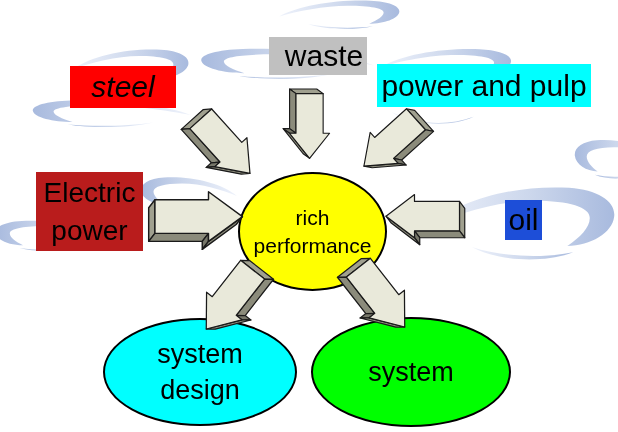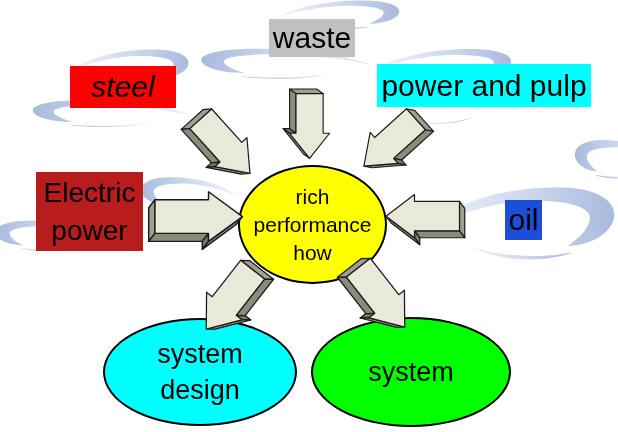--- a/index.html
+++ b/index.html
@@ -15,35 +15,35 @@
   .labelbox{
     position:absolute;z-index:2;display:flex;align-items:center;justify-content:center;
     text-align:center;font-size:30px;line-height:1.12;white-space:nowrap;
   }
   
   .ellipse{
     position:absolute;z-index:2;border:2px solid #000;border-radius:50%;
     display:flex;flex-direction:column;align-items:center;justify-content:center;
     text-align:center;
   }
-  #center-ellipse{left:238px;top:165px;width:145px;height:115px;font-size:21px;line-height:28px;}
+  #center-ellipse{left:238px;top:172px;width:145px;height:115px;font-size:21px;line-height:28px;}
   #design-ellipse{left:103px;top:318px;width:190px;height:104px;font-size:27px;line-height:36px;}
   #construction-ellipse{left:311px;top:317px;width:196px;height:106px;font-size:27px;line-height:36px;}
   
   .arrow{position:absolute;z-index:3;overflow:visible;}
   #arrow-steel{left:179px;top:120px;width:84px;height:54px;transform:rotate(48deg);}
   #arrow-waste{left:269px;top:99px;width:74px;height:50px;transform:rotate(90deg);}
   #arrow-paper{left:354px;top:118px;width:80px;height:52px;transform:scaleX(-1) rotate(42deg);}
   #arrow-electric{left:146px;top:190px;width:100px;height:62px;}
   #arrow-oil{left:383px;top:193px;width:84px;height:54px;transform:scaleX(-1);}
   #arrow-design{left:191px;top:272px;width:86px;height:56px;transform:scaleX(-1) rotate(52deg);}
   #arrow-construction{left:334px;top:270px;width:86px;height:56px;transform:rotate(52deg);}
   
   #box-steel{left:70px;top:66px;width:106px;height:42px;}
-  #box-waste{left:269px;top:19px;width:86px;height:38px;}
+  #box-waste{left:269px;top:37px;width:86px;height:38px;padding-left:12px;}
   #box-paper{left:377px;top:64px;width:214px;height:43px;}
   #box-electric{left:36px;top:172px;width:107px;height:79px;font-size:28px;line-height:38px;flex-direction:column;}
   #box-oil{left:505px;top:200px;width:37px;height:40px;}
   
   #swirl-top{left:278px;top:-4px;width:125px;height:34px;}
   #swirl-above-steel{left:72px;top:44px;width:120px;height:42px;}
   #swirl-mid{left:196px;top:44px;width:180px;height:36px;}
   #swirl-above-paper{left:380px;top:44px;width:135px;height:38px;}
   #swirl-below-paper{left:390px;top:104px;width:85px;height:24px;}
   #swirl-right-edge{left:572px;top:134px;width:95px;height:46px;}
@@ -131,21 +131,20 @@
     <span>power</span>
   </div>
 
   <div class="labelbox" id="box-oil" style="background: #1d4ed8;">
     <span>oil</span>
   </div>
 
   <div class="ellipse" id="center-ellipse" style="background: rgb(255, 255, 0);">
     <div>rich</div>
     <div>performance</div>
-    <div>how</div>
   </div>
 
   <div class="ellipse" id="design-ellipse" style="background: rgb(0, 255, 255);">
     <div>system</div>
     <div>design</div>
   </div>
 
   <div class="ellipse" id="construction-ellipse" style="background: rgb(0, 255, 0);">
     <div>system</div>
   </div>

